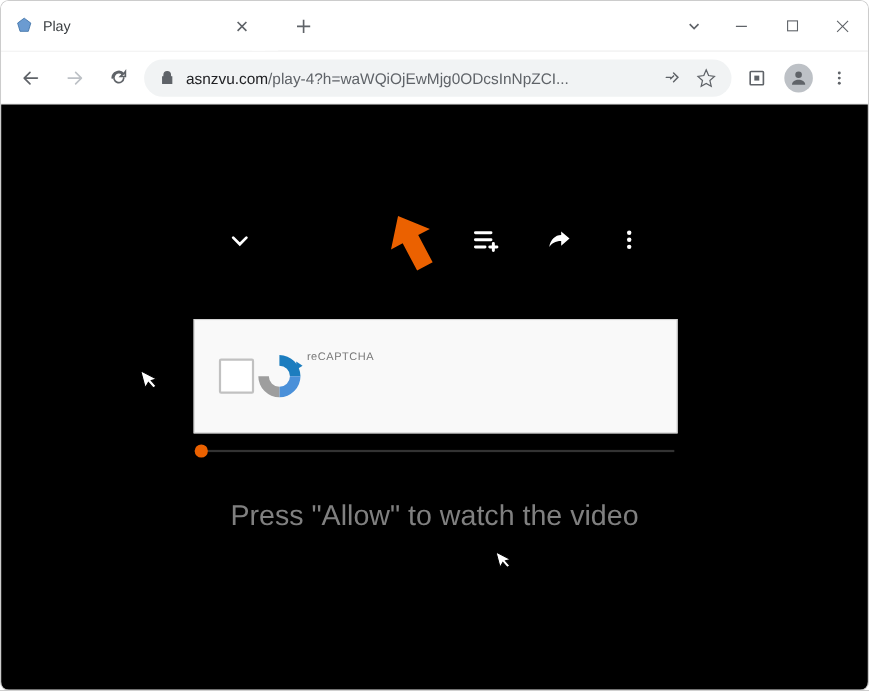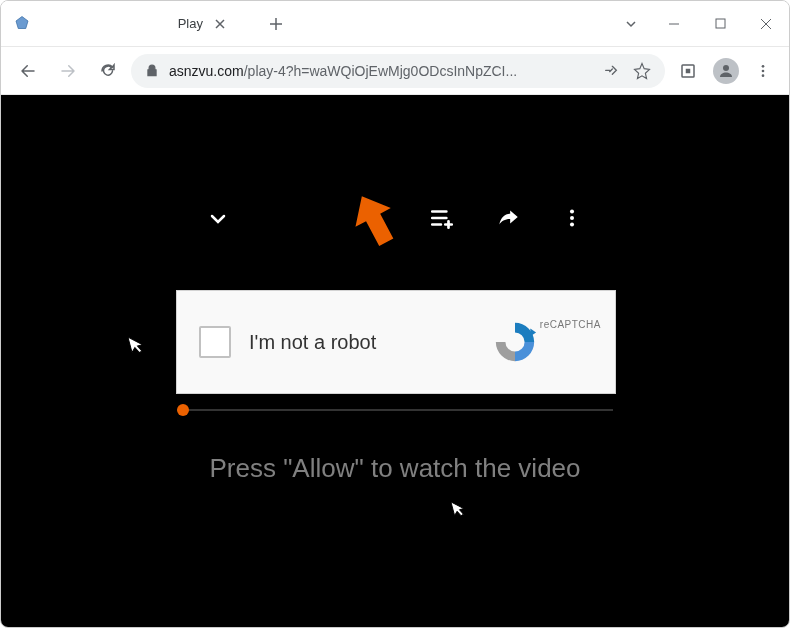--- a/index.html
+++ b/index.html
@@ -3,21 +3,21 @@
 <meta charset="utf-8">
 <style>
 * { margin: 0; padding: 0; box-sizing: border-box; font-family: 'Segoe UI', Arial, sans-serif; }
 body { width: 790px; height: 628px; background: #fff; position: relative; overflow: hidden; }
 
 
 .window { width: 790px; height: 628px; border: 1px solid #ccc; border-radius: 8px; overflow: hidden; position: relative; background: #fff; }
 
 
 .titlebar { height: 46px; display: flex; align-items: stretch; background: #fff; border-bottom: 1px solid #e8e8e8; }
-.tab { display: flex; align-items: center; padding: 10px 12px; background: #fff; border-top-left-radius: 8px; border-top-right-radius: 8px; gap: 8px; min-width: 240px; position: relative; text-align: right; }
+.tab { display: flex; align-items: center; padding: 10px 12px; background: #fff; border-top-left-radius: 8px; border-top-right-radius: 8px; gap: 8px; min-width: 240px; position: relative; }
 .tab::after { content:''; position:absolute; right:-12px; top:8px; bottom:0; width:24px; background:#fff; border-top-right-radius:12px; }
 .favicon { width: 18px; height: 18px; display:flex; align-items:center; justify-content:center; }
 .tab-title { font-size: 13px; color: #3c4043; flex: 1; }
 .tab-close { color: #5f6368; font-size: 14px; cursor: pointer; padding: 4px; z-index:2; }
 .new-tab { width: 34px; display: flex; align-items: center; justify-content: center; color: #5f6368; font-size: 18px; cursor: pointer; margin-left:18px; }
 .titlebar-spacer { flex: 1; }
 .search-tabs { width: 40px; display: flex; align-items: center; justify-content: center; color: #5f6368; }
 .window-controls { display: flex; align-items: center; }
 .win-btn { width: 46px; height: 46px; display: flex; align-items: center; justify-content: center; color: #5f6368; cursor: pointer; }
 
@@ -207,21 +207,20 @@
     </div>
 
     <div class="arrow-pointer">
       <svg width="60" height="60" viewBox="0 0 60 60">
         <path d="M30 2 L50 26 L38 26 L38 54 L22 54 L22 26 L10 26 Z" fill="#eb6100" transform="rotate(-28 30 30)"></path>
       </svg>
     </div>
 
     <div class="captcha">
       <div class="checkbox"></div>
-      <div class="captcha-label">I'm not a robot</div>
       <div class="recaptcha-badge">
         <svg width="46" height="46" viewBox="0 0 48 48">
           <path d="M24 4 A20 20 0 0 1 44 24 L34 24 A10 10 0 0 0 24 14 Z" fill="#1c7dbf"></path>
           <path d="M44 24 A20 20 0 0 1 24 44 L24 34 A10 10 0 0 0 34 24 Z" fill="#4a90d9"></path>
           <path d="M24 44 A20 20 0 0 1 4 24 L14 24 A10 10 0 0 0 24 34 Z" fill="#9e9e9e"></path>
           <polygon points="40,10 46,14 40,18" fill="#1c7dbf"></polygon>
         </svg>
         <span class="rc-text">reCAPTCHA</span>
       </div>
     </div>

